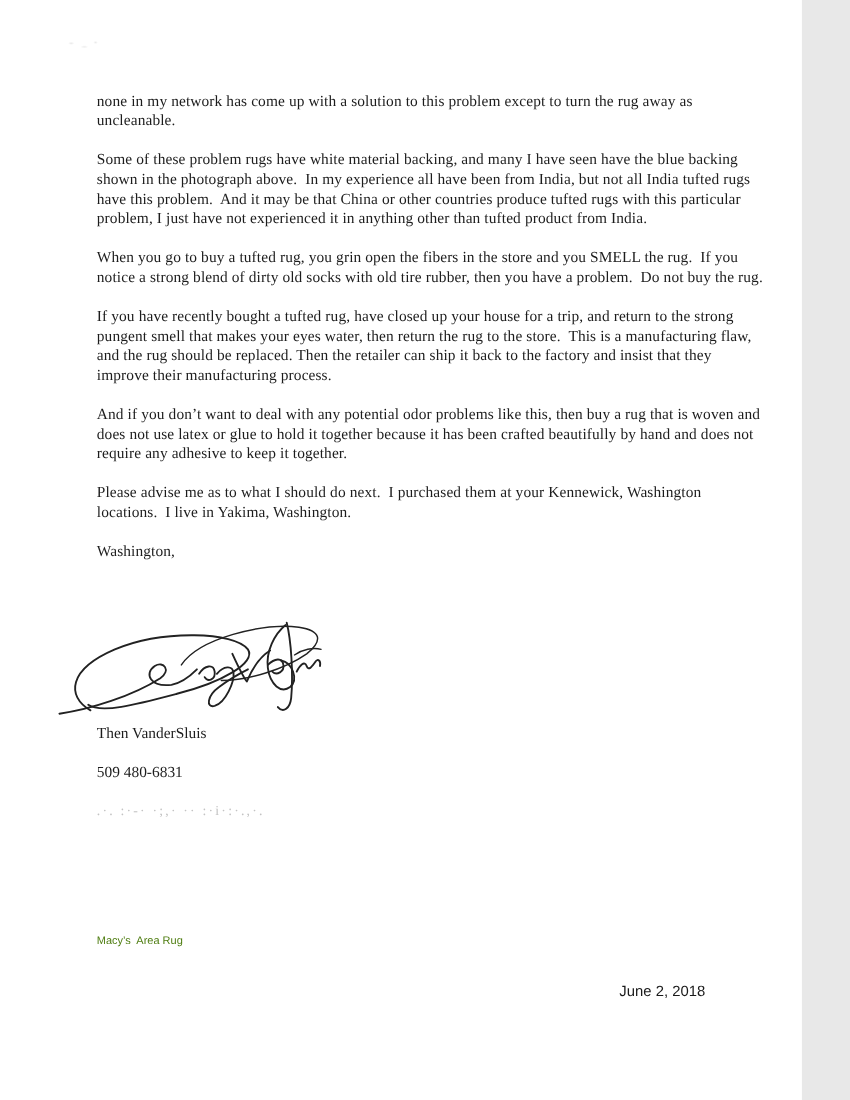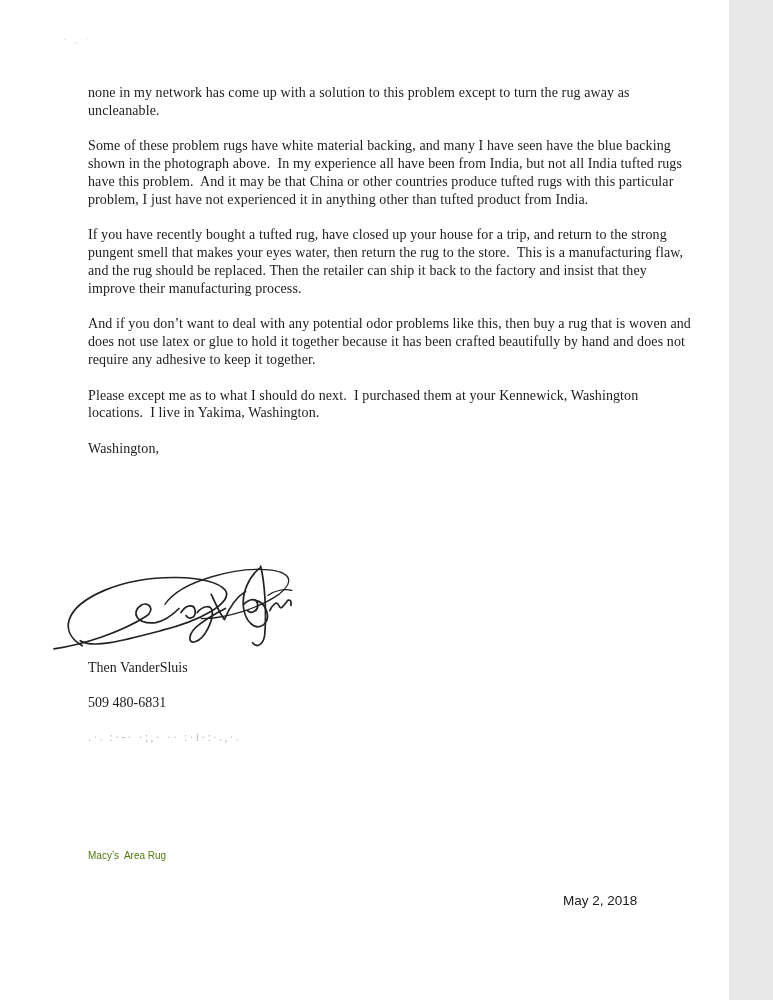--- a/index.html
+++ b/index.html
@@ -106,23 +106,24 @@
 </head>
 <body>
 
 <div class="page">
 
   <div class="smudge"></div>
 
   <div class="letter-body">
     <p>none in my network has come up with a solution to this problem except to turn the rug away as uncleanable.</p>
     <p>Some of these problem rugs have white material backing, and many I have seen have the blue backing shown in the photograph above.  In my experience all have been from India, but not all India tufted rugs have this problem.  And it may be that China or other countries produce tufted rugs with this particular problem, I just have not experienced it in anything other than tufted product from India.</p>
+    <p>When you go to buy a tufted rug, you grin open the fibers in the store and you SMELL the rug.  If you notice a strong blend of dirty old socks with old tire rubber, then you have a problem.  Do not buy the rug.</p>
     <p>If you have recently bought a tufted rug, have closed up your house for a trip, and return to the strong pungent smell that makes your eyes water, then return the rug to the store.  This is a manufacturing flaw, and the rug should be replaced. Then the retailer can ship it back to the factory and insist that they improve their manufacturing process.</p>
     <p>And if you don’t want to deal with any potential odor problems like this, then buy a rug that is woven and does not use latex or glue to hold it together because it has been crafted beautifully by hand and does not require any adhesive to keep it together.</p>
-    <p>Please except me as to what I should do next.  I purchased them at your Kennewick, Washington locations.  I live in Yakima, Washington.</p>
+    <p>Please advise me as to what I should do next.  I purchased them at your Kennewick, Washington locations.  I live in Yakima, Washington.</p>
     <p class="closing">Washington,</p>
   </div>
 
   <div class="signature-block">
     <svg viewBox="0 0 250 95" xmlns="http://www.w3.org/2000/svg" fill="none" stroke="#222222" stroke-width="1.7" stroke-linecap="round" stroke-linejoin="round">
 
       <path d="M 30 85 C 8 72, 10 48, 52 30 C 95 12, 160 14, 172 30 C 180 42, 148 60, 108 70 C 70 80, 40 88, 28 80"></path>
 
       <path d="M 112 44 C 128 20, 185 6, 218 10 C 238 13, 240 22, 225 34 C 205 48, 172 58, 148 58" stroke-width="1.3"></path>
 
@@ -143,15 +144,15 @@
   </div>
 
   <div class="sig-name">Then VanderSluis</div>
 
   <div class="sig-phone">509 480-6831</div>
 
   <div class="faded-line">.·. :·-· ·;,· ·· :·i·:·.,·.</div>
 
   <div class="footer-left">Macy’s  Area Rug</div>
 
-  <div class="footer-right">May 2, 2018</div>
+  <div class="footer-right">June 2, 2018</div>
 
 </div>
 
 </body></html>

